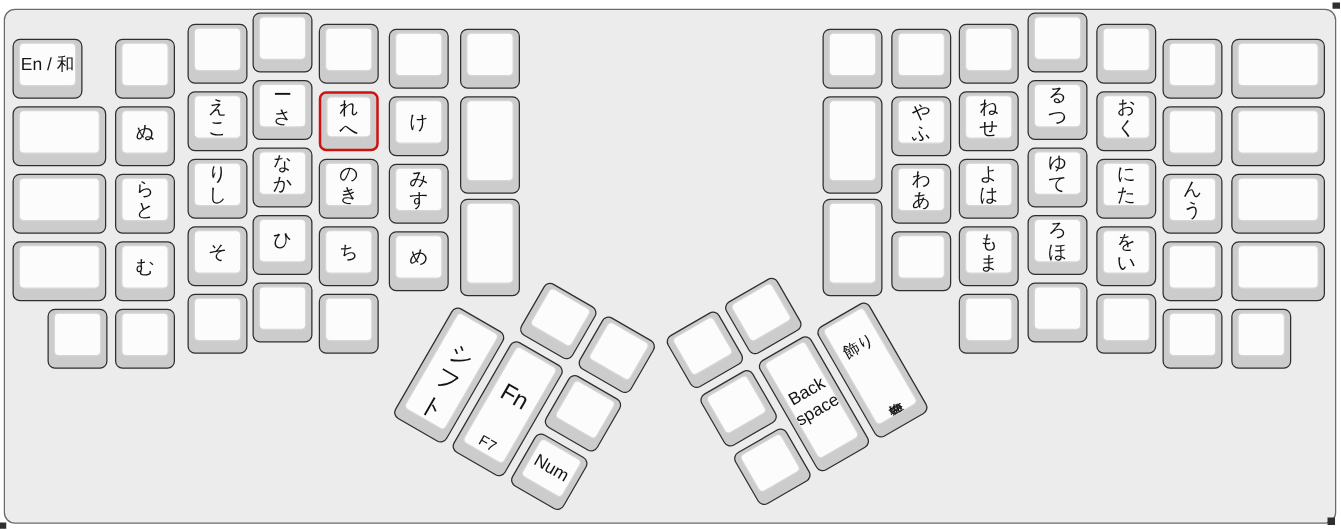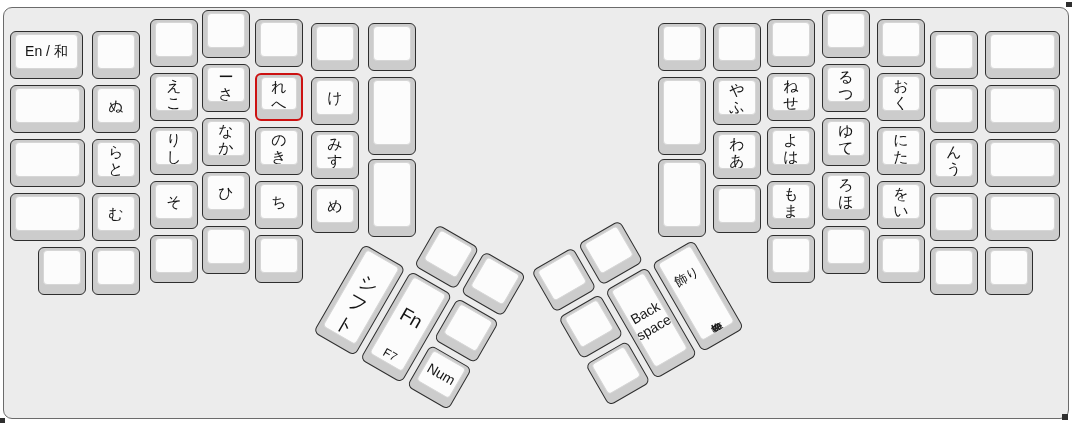--- a/index.html
+++ b/index.html
@@ -50,21 +50,21 @@
   #handle-tr{left:1066px;top:2px;width:6px;height:5px;}
   #handle-bl{left:0px;top:418px;width:5px;height:5px;}
   #handle-br{left:1062px;top:414px;width:6px;height:6px;}
 </style>
 </head>
 <body>
 
 <div id="stage">
   <div class="frame"></div>
   <div id="keys-root">
-      <div class="key" style="left: 10px; top: 31px; width: 73px; height: 48px;">
+      <div class="key" style="left: 10px; top: 31px; width: 56px; height: 48px;">
         <div class="cap">
           <span class="leg leg-c latin">En / 和</span>
         </div>
       </div>
       <div class="key" style="left: 10px; top: 85px; width: 75px; height: 48px;">
         <div class="cap"></div>
       </div>
       <div class="key" style="left: 10px; top: 139px; width: 75px; height: 48px;">
         <div class="cap"></div>
       </div>

